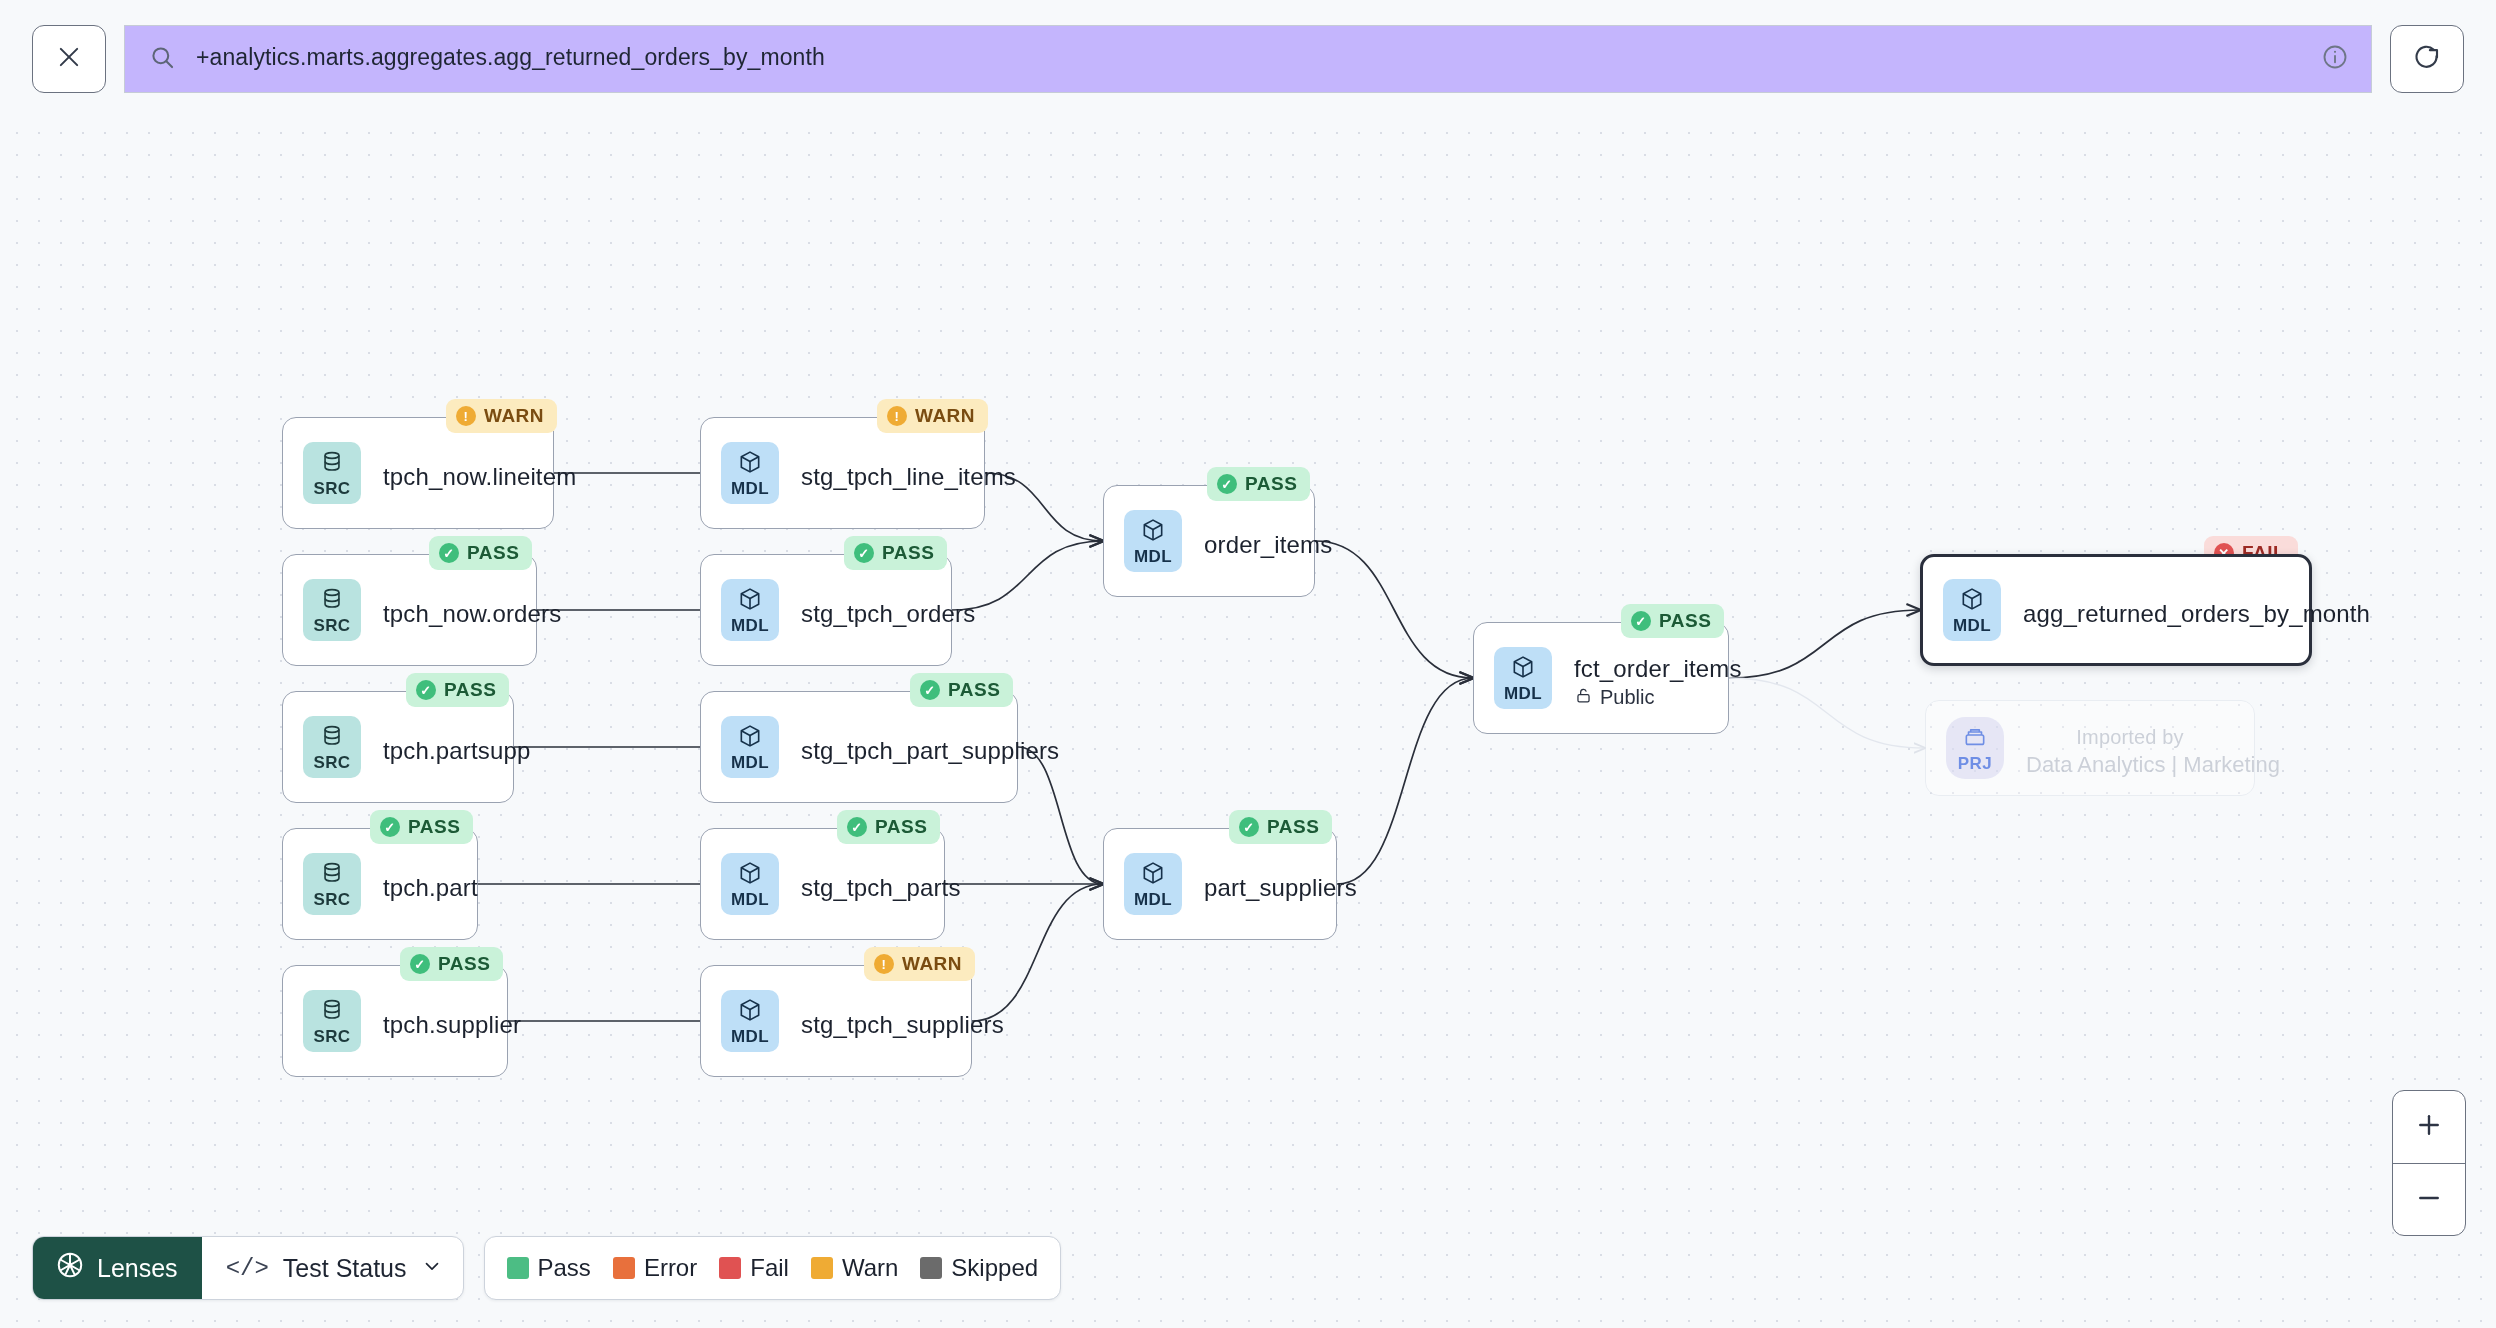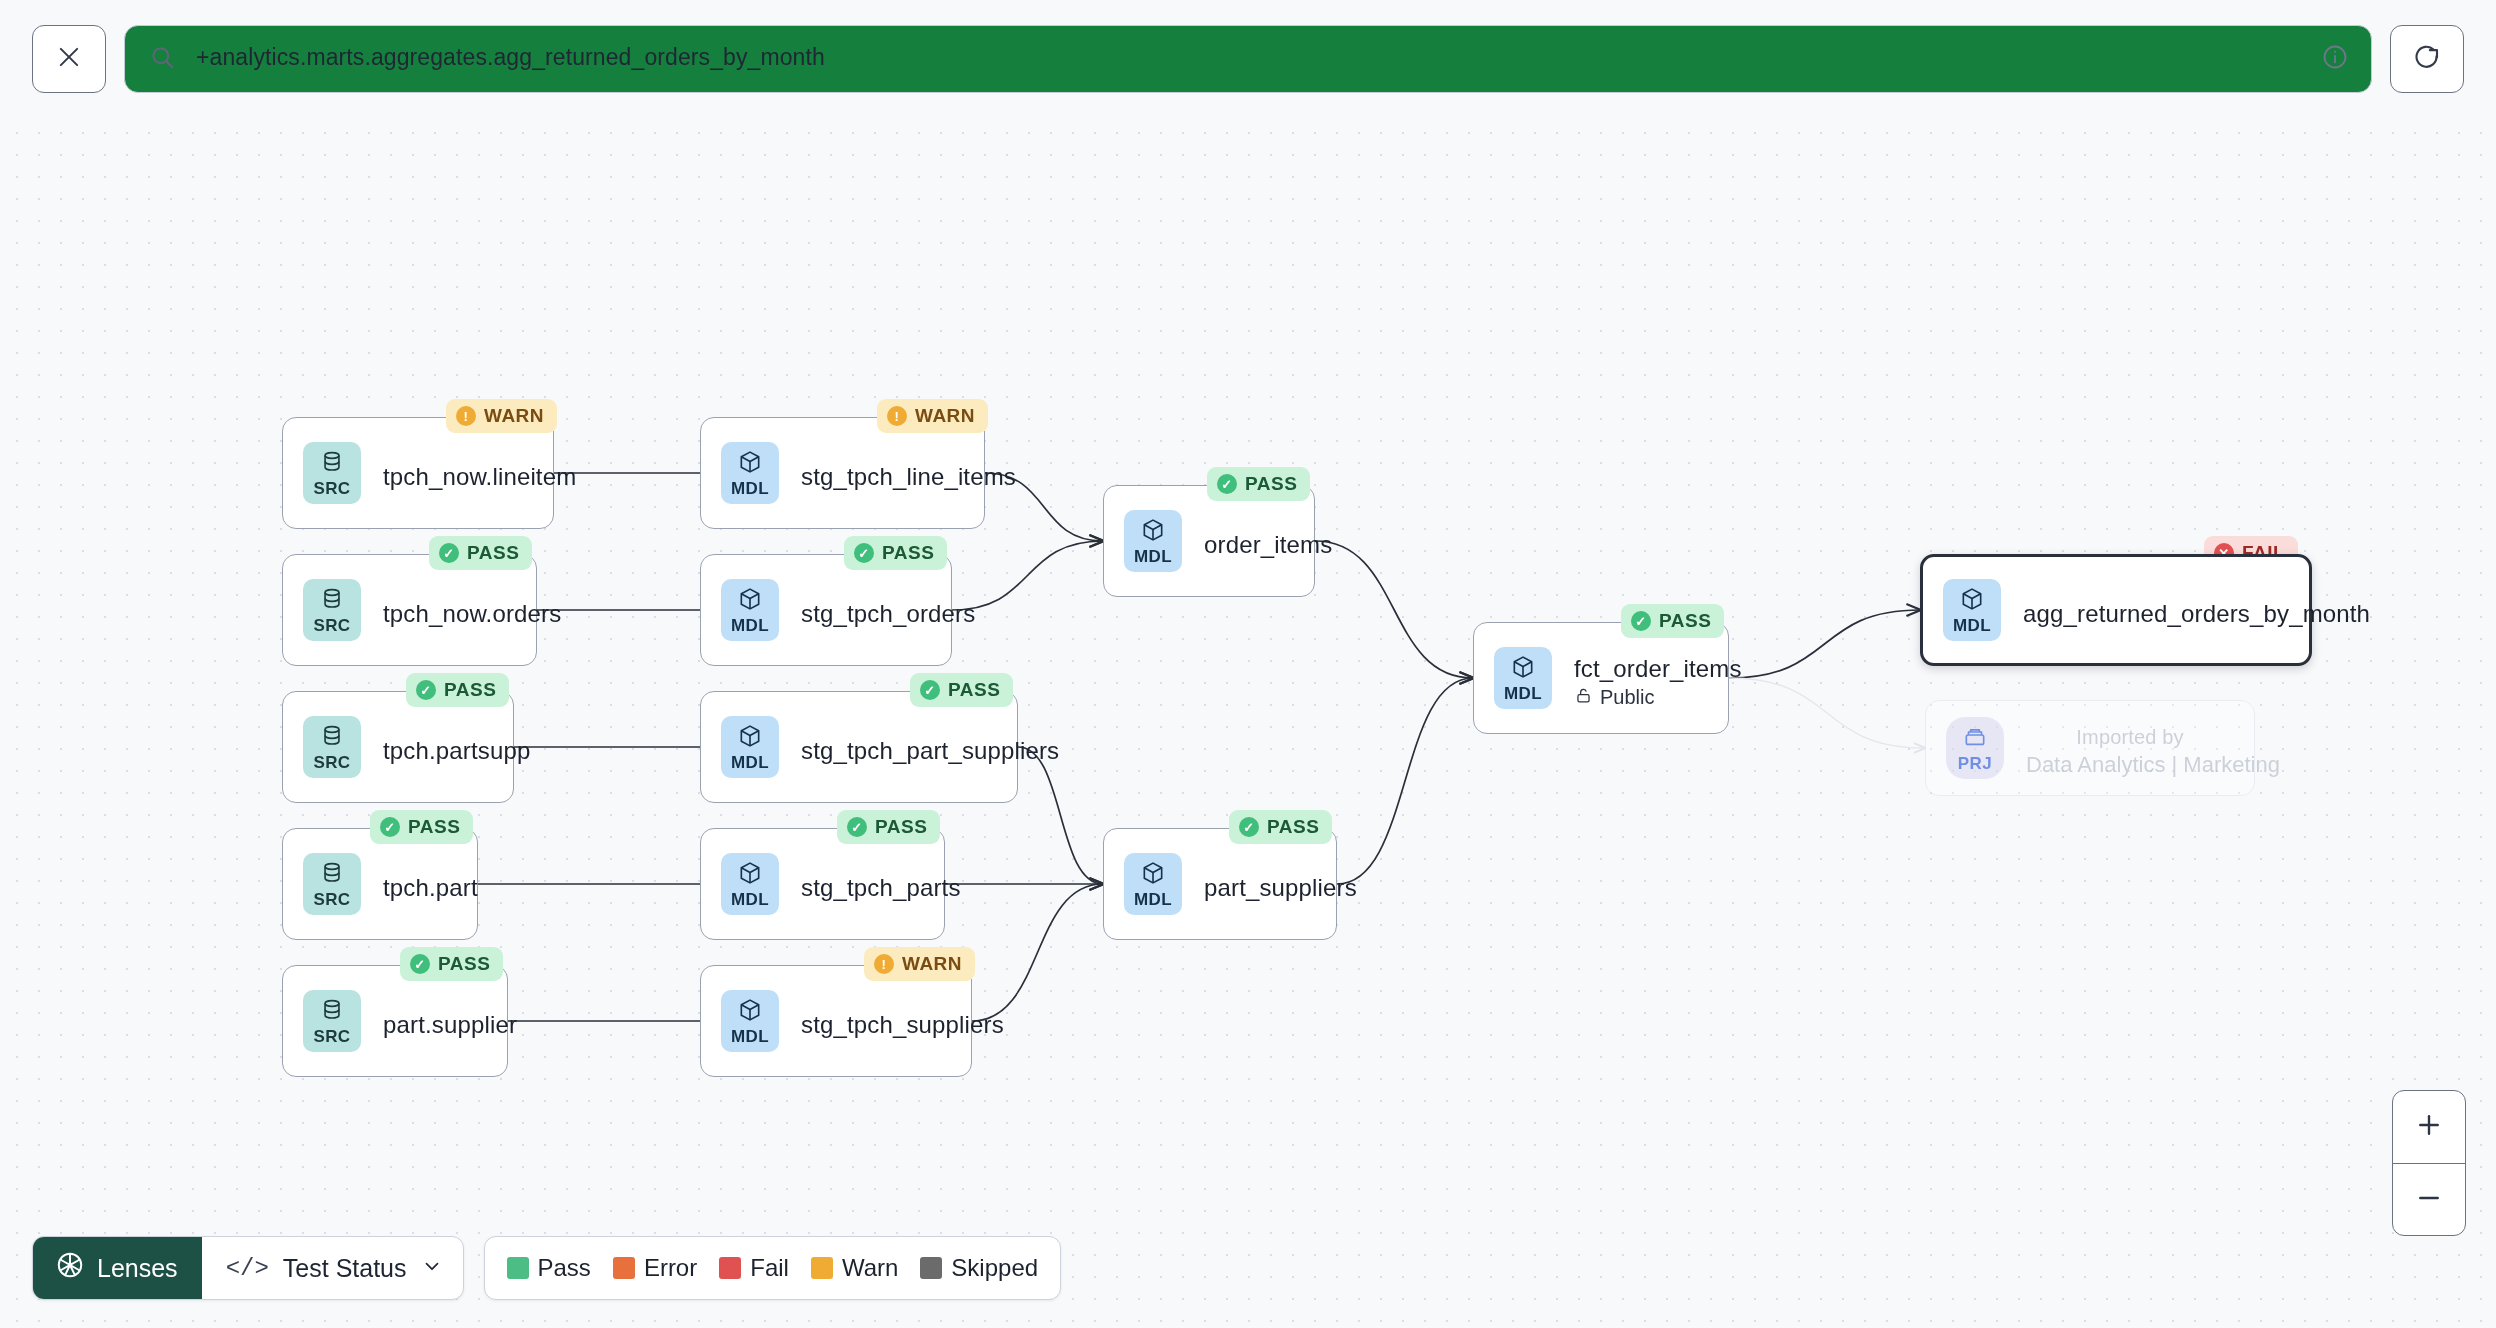--- a/index.html
+++ b/index.html
@@ -34,23 +34,23 @@
     padding: 0 28px;
     background: #ffffff;
     border: 1.6px solid #6b7280;
     border-radius: 12px;
     display: flex; align-items: center;
     font-size: 23px; color: #2b3242; white-space: nowrap;
   }
   .tb-search {
     flex: 1 1 auto;
     height: 68px;
-    background: #15803d;
+    background: #c4b5fd;
     border: 1.6px solid #c6ccd6;
-    border-radius: 14px;
+    border-radius: 0;
     display: flex; align-items: center;
     padding: 0 22px 4px 24px;
     gap: 20px;
   }
   .tb-search .q { color: #5d6577; display: flex; align-items: center; }
   .tb-search .val {
     flex: 1 1 auto;
     font-size: 23px; color: #1f2634; letter-spacing: .1px;
     white-space: nowrap; overflow: hidden;
   }
@@ -352,21 +352,21 @@
         <div class="node" style="left: 282px; top: 847px; width: 226px; height: 112px;">
           <div class="chip src">
             <span><svg width="26" height="26" viewBox="0 0 24 24" fill="none" stroke="currentColor" stroke-width="1.5">
                 <ellipse cx="12" cy="6" rx="6.4" ry="2.6"></ellipse>
                 <path d="M5.6 6v5.6c0 1.45 2.87 2.6 6.4 2.6s6.4-1.15 6.4-2.6V6"></path>
                 <path d="M5.6 11.6v5.2c0 1.45 2.87 2.6 6.4 2.6s6.4-1.15 6.4-2.6v-5.2"></path>
               </svg></span>
             <span class="ctext">SRC</span>
           </div>
           <div class="ntext">
-            <div class="nname">part.supplier</div>
+            <div class="nname">tpch.supplier</div>
           </div>
         </div>
         <div class="badge pass" style="left: 400px; top: 829px;">
           <span class="dot">
             <span class="glyph">✓</span>
           </span>
           <span>PASS</span>
         </div>
         <div class="node" style="left: 700px; top: 299px; width: 285px; height: 112px;">
           <div class="chip mdl">

